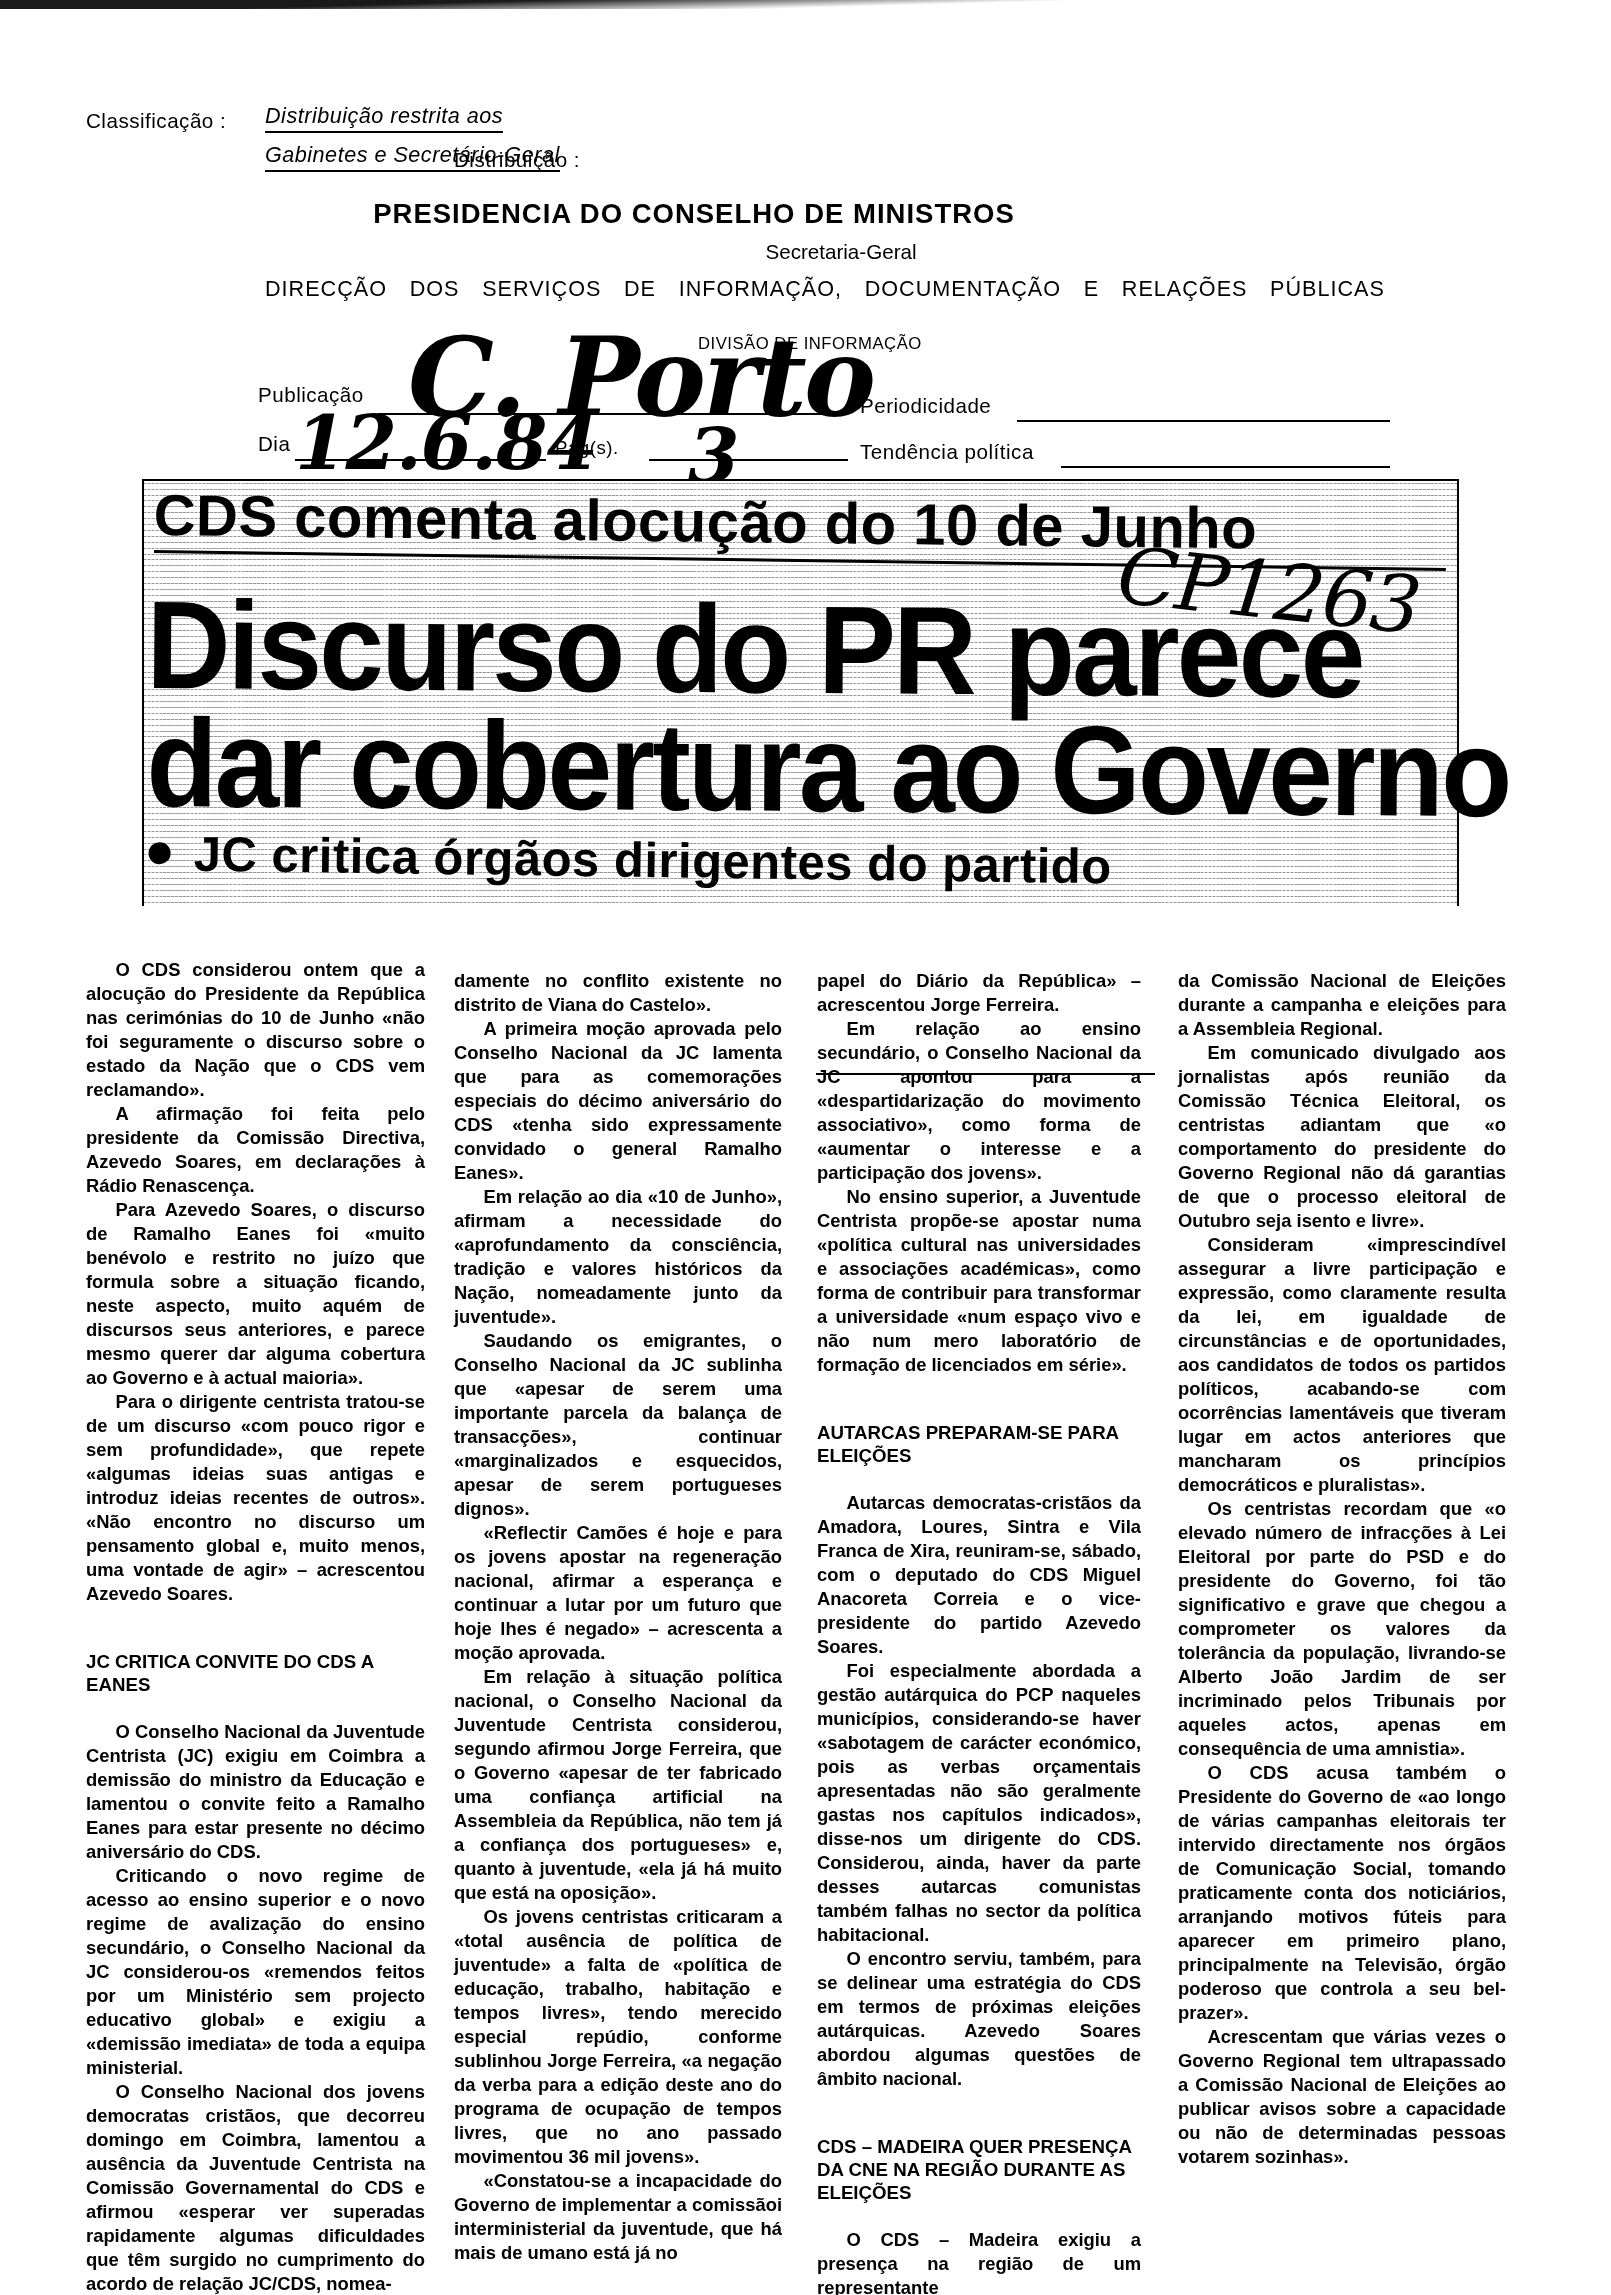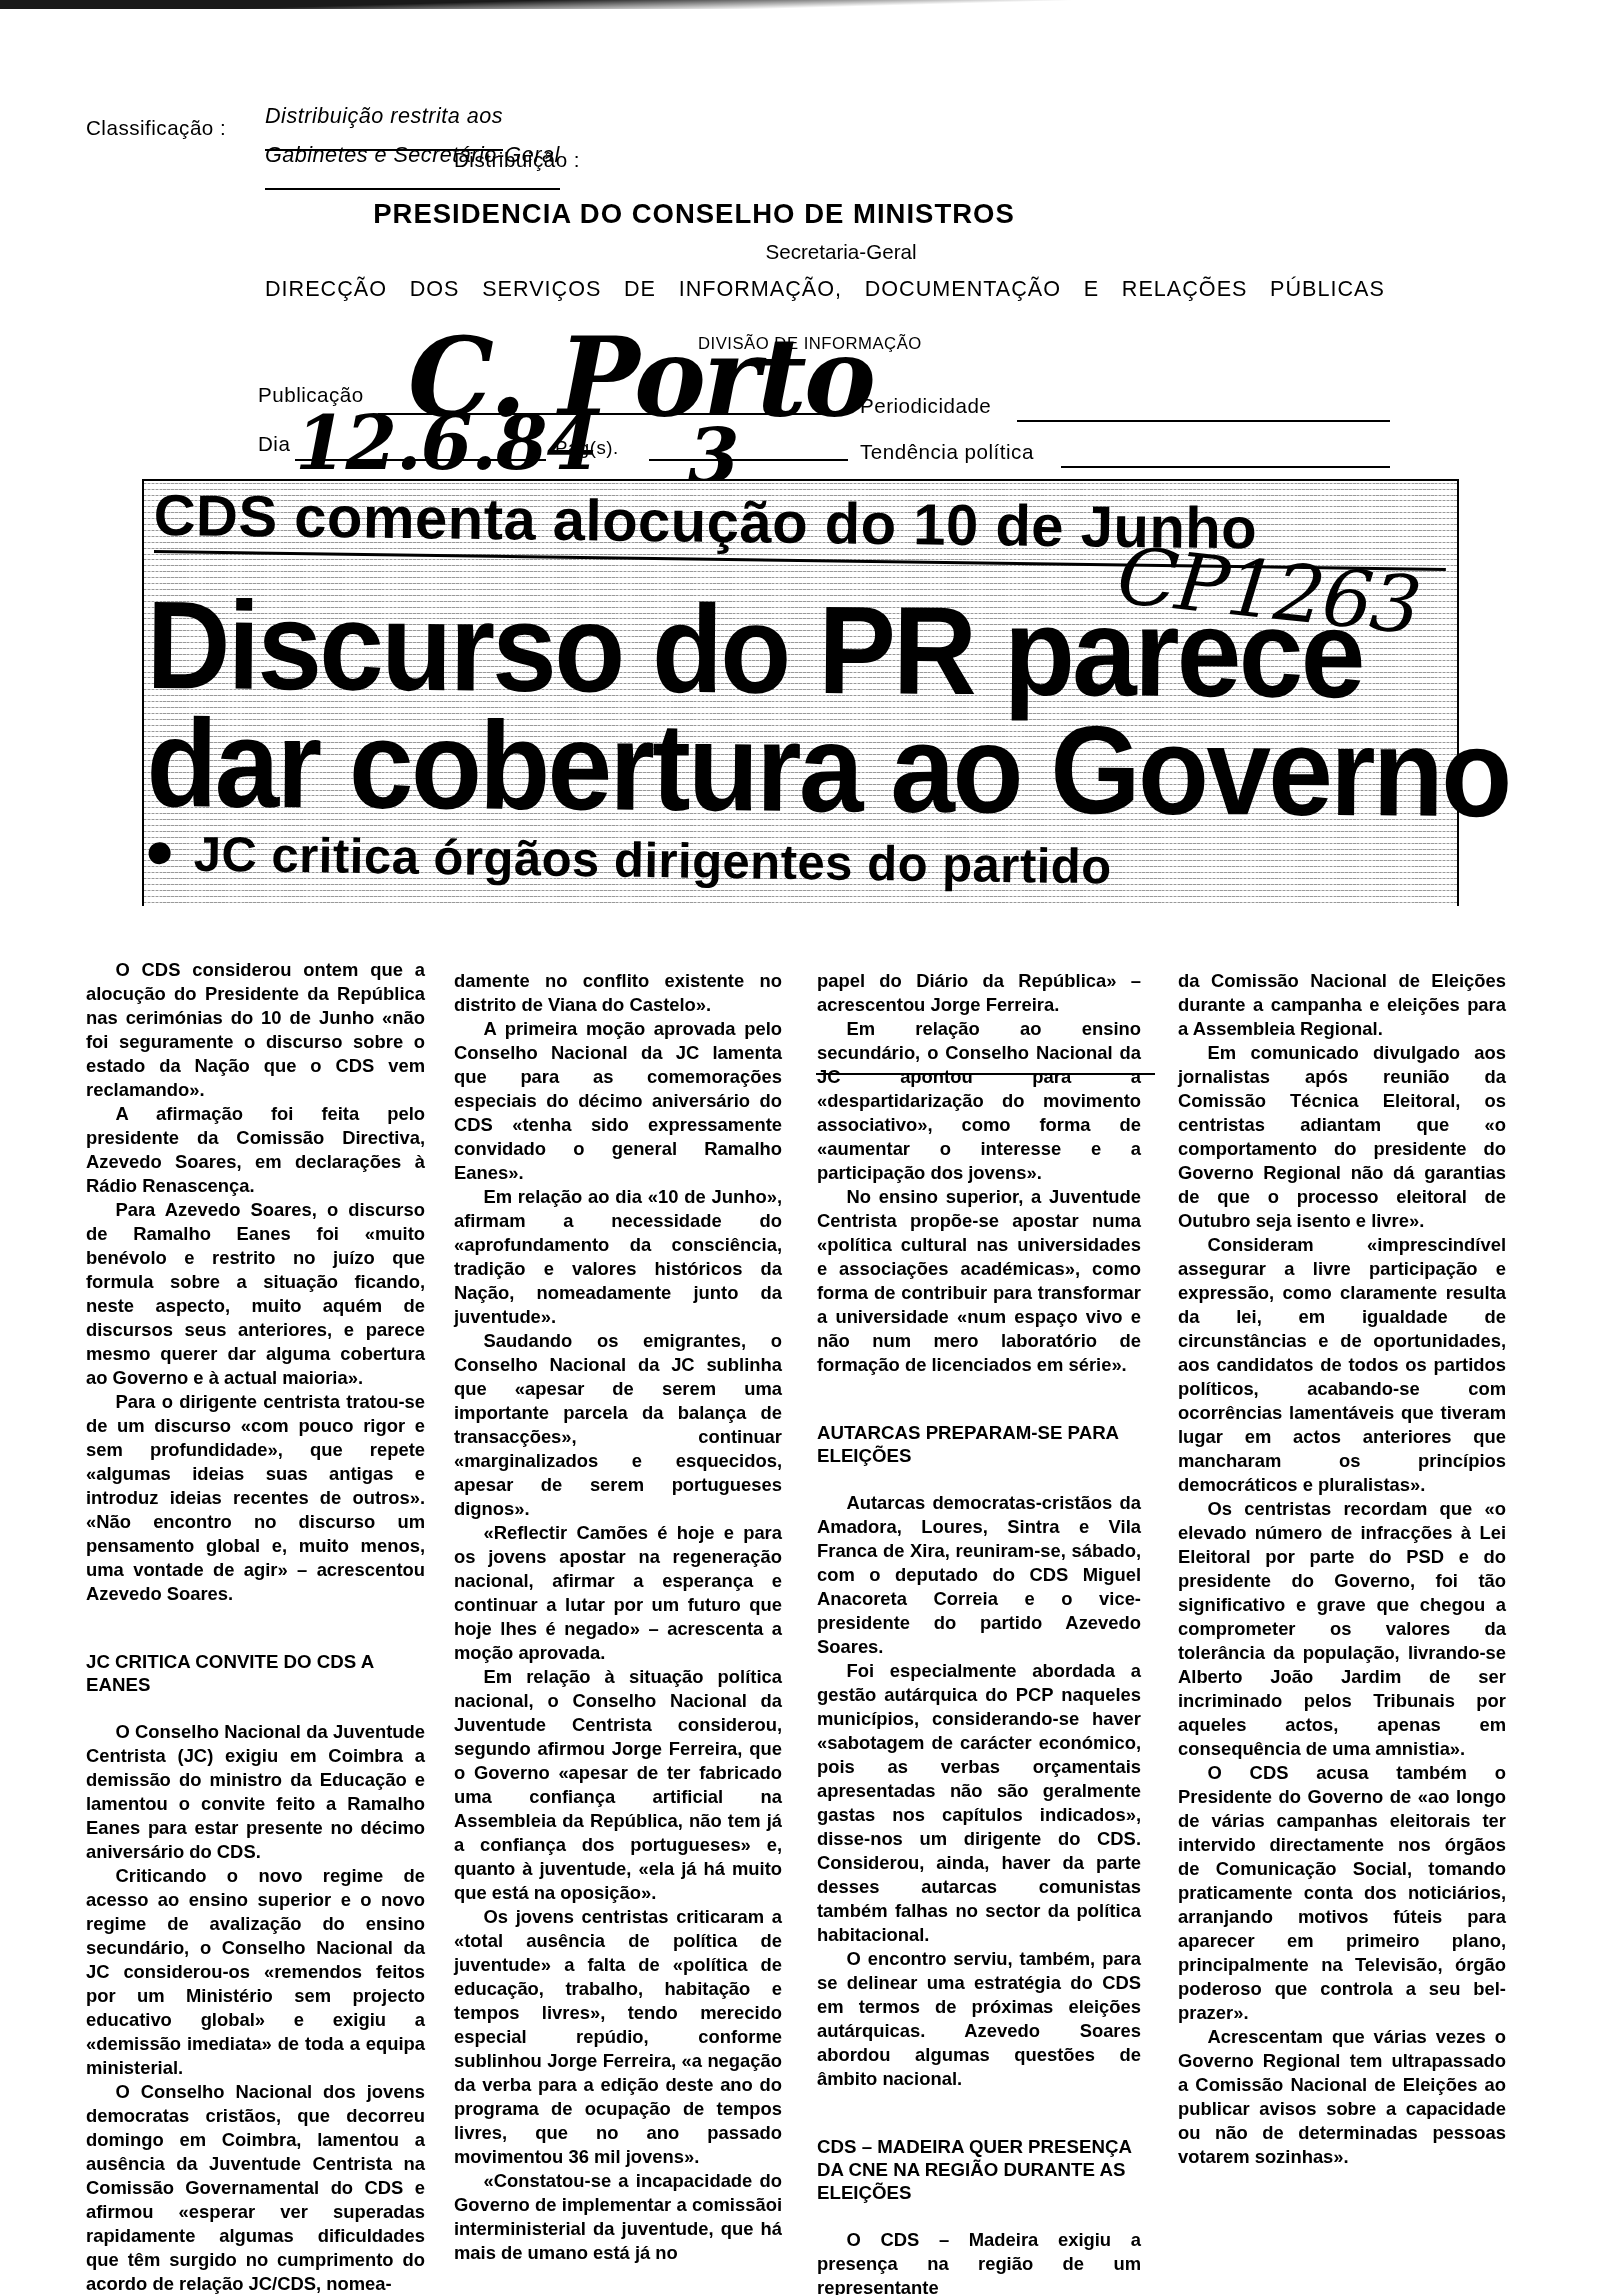--- a/index.html
+++ b/index.html
@@ -4,25 +4,25 @@
 <style>
   * { box-sizing: border-box; margin: 0; padding: 0; }
   html, body { width: 1612px; height: 2295px; background: #ffffff; overflow: hidden; }
   body { position: relative; font-family: "Liberation Sans", "DejaVu Sans", sans-serif; color: #000; }
 
   .scan-edge { position: absolute; left: 0; top: 0; width: 1494px; height: 8.8px;
     background: linear-gradient(178.4deg, #000 0 30%, transparent 60%); opacity: .9; }
 
   
   .form-header { position: absolute; left: 0; top: 0; width: 1612px; height: 486px; }
-  .dist-note { position: absolute; left: 265px; font-style: italic; font-size: 21.6px; font-family: "Liberation Sans", sans-serif; border-bottom: 2.5px solid #000; padding-bottom: 20px; letter-spacing: 0.5px; }
+  .dist-note { position: absolute; left: 265px; font-style: italic; font-size: 21.6px; font-family: "Liberation Sans", sans-serif; border-bottom: 2.5px solid #000; padding-bottom: 2px; letter-spacing: 0.5px; }
   .dist-note.l1 { top: 103px; }
   .dist-note.l2 { top: 142px; font-style: italic; }
   .class-label { position: absolute; left: 830px; font-size: 20.6px; letter-spacing: 0.5px; }
-  .class-label.c1 { top: 116px; }
+  .class-label.c1 { top: 109px; }
   .class-label.c2 { top: 148px; }
   .org-title { position: absolute; left: 0; width: 1372px; top: 198px; text-align: center; font-weight: bold; font-size: 27.5px; letter-spacing: 1px; padding-left: 16px; }
   .org-sub { position: absolute; left: 0; width: 1612px; top: 240px; text-align: center; font-size: 20.6px; padding-left: 70px; }
   .org-dept { position: absolute; left: 265px; width: 1120px; top: 276px; font-size: 21.6px; letter-spacing: 1px; display: flex; justify-content: space-between; }
   .org-div { position: absolute; left: 698px; top: 334px; font-size: 16.7px; letter-spacing: 0.5px; }
 
   .field { position: absolute; font-size: 20.6px; letter-spacing: 0.5px; }
   .field-line { position: absolute; border-bottom: 2.5px solid #000; }
   .handwriting { position: absolute; font-family: "DejaVu Serif", serif; font-style: italic; font-weight: bold; color: #000; }
 

